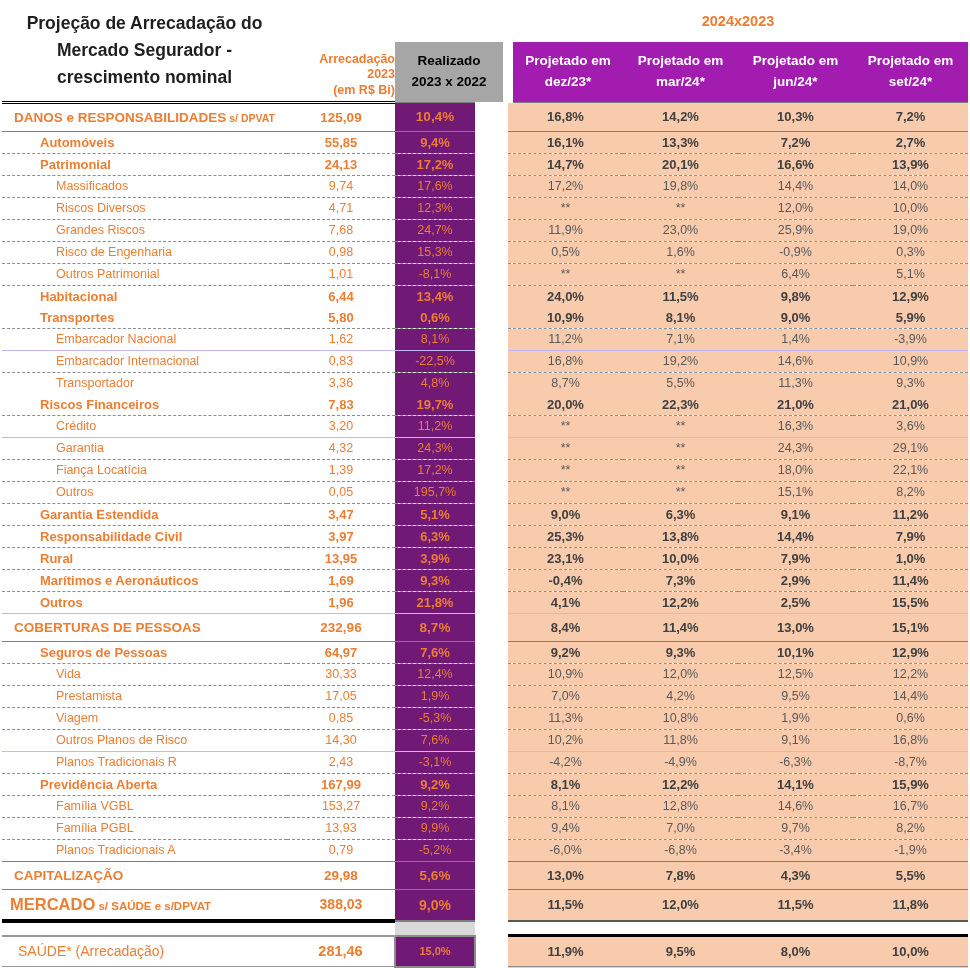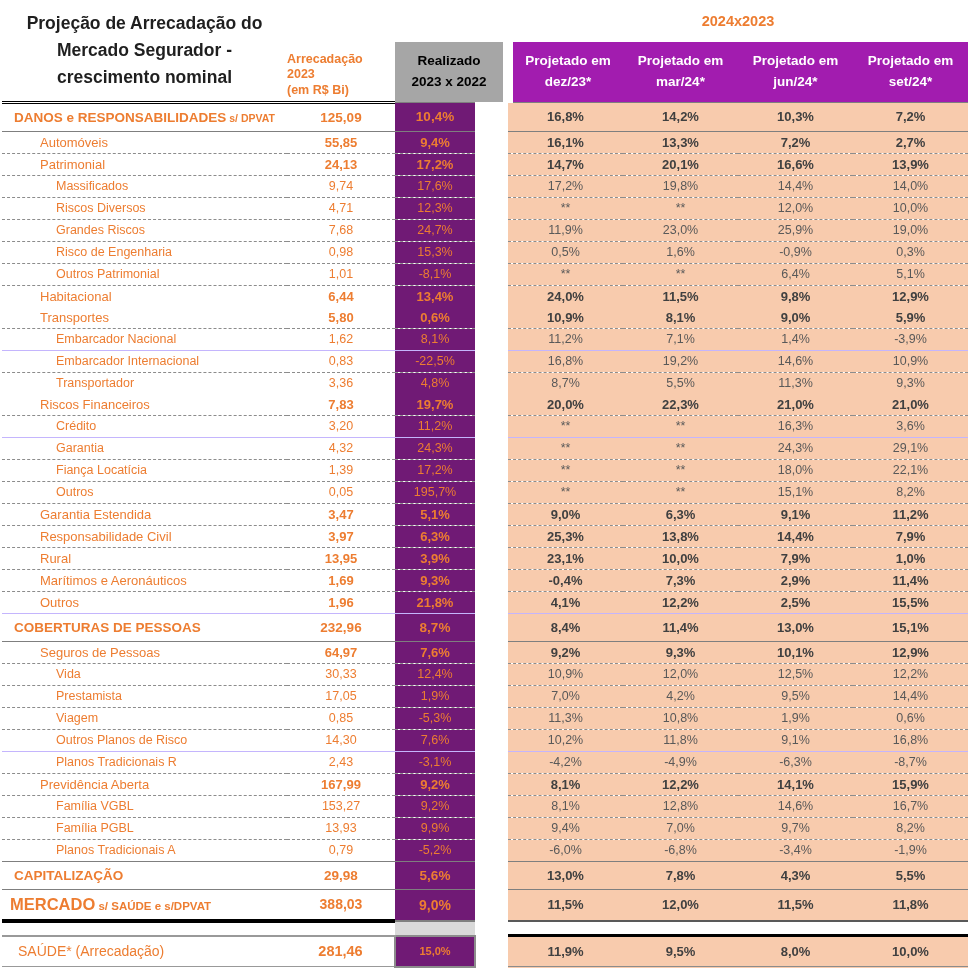--- a/index.html
+++ b/index.html
@@ -10,21 +10,21 @@
   table{border-collapse:collapse;table-layout:fixed;width:966px;margin-left:2px;}
   td{overflow:hidden;white-space:nowrap;padding:0;vertical-align:middle;}
 
   
   td.title-cell{
     text-align:center;font-weight:700;font-size:17.5px;line-height:1.55;
     color:#1f1f1f;white-space:pre-line;vertical-align:middle;
     border-bottom:3px double #000;
   }
   td.arrec-head{
-    text-align:left;font-weight:700;font-size:12.5px;line-height:1.25;
+    text-align:right;font-weight:700;font-size:12.5px;line-height:1.25;
     color:#ED7D31;white-space:pre-line;vertical-align:bottom;padding-bottom:2px;
     border-bottom:3px double #000;
   }
   td.group-head{
     text-align:center;font-weight:700;font-size:14.5px;color:#ED7D31;
     vertical-align:middle;
   }
   td.real-head{
     background:#A6A6A6;color:#000000;font-weight:700;font-size:13.5px;line-height:1.55;
     text-align:center;white-space:pre-line;border-right:10px solid #fff;
@@ -49,21 +49,21 @@
   tr.bb-n td{border-bottom:none;}
 
   
   tr.lvl-l1 td{height:27px;margin-top:12px;}
   tr.lvl-l1 td:not(.c-gap){border-top:1px solid #7f7f7f;border-bottom:1px solid #7f7f7f;}
   tr.lvl-l1 .c-label{font-size:13.5px;font-weight:700;padding-left:12px;}
   tr.lvl-l1 .c-arrec,tr.lvl-l1 .c-real{font-size:13.5px;font-weight:700;}
   tr.lvl-l1 .c-proj{font-size:13px;font-weight:700;color:#404040;}
 
   
-  tr.lvl-l2 .c-label{font-size:13px;font-weight:400;padding-left:38px;}
+  tr.lvl-l2 .c-label{font-size:13px;font-weight:700;padding-left:38px;}
   tr.lvl-l2 .c-arrec,tr.lvl-l2 .c-real{font-size:13px;font-weight:700;}
   tr.lvl-l2 .c-proj{font-size:13px;font-weight:700;color:#404040;}
 
   
   tr.lvl-l3 .c-label{font-size:12.5px;font-weight:400;padding-left:54px;}
   tr.lvl-l3 .c-arrec,tr.lvl-l3 .c-real{font-size:12.5px;font-weight:400;}
   tr.lvl-l3 .c-proj{font-size:12.5px;font-weight:400;}
 
   
   tr.lvl-total td{height:29px;}

